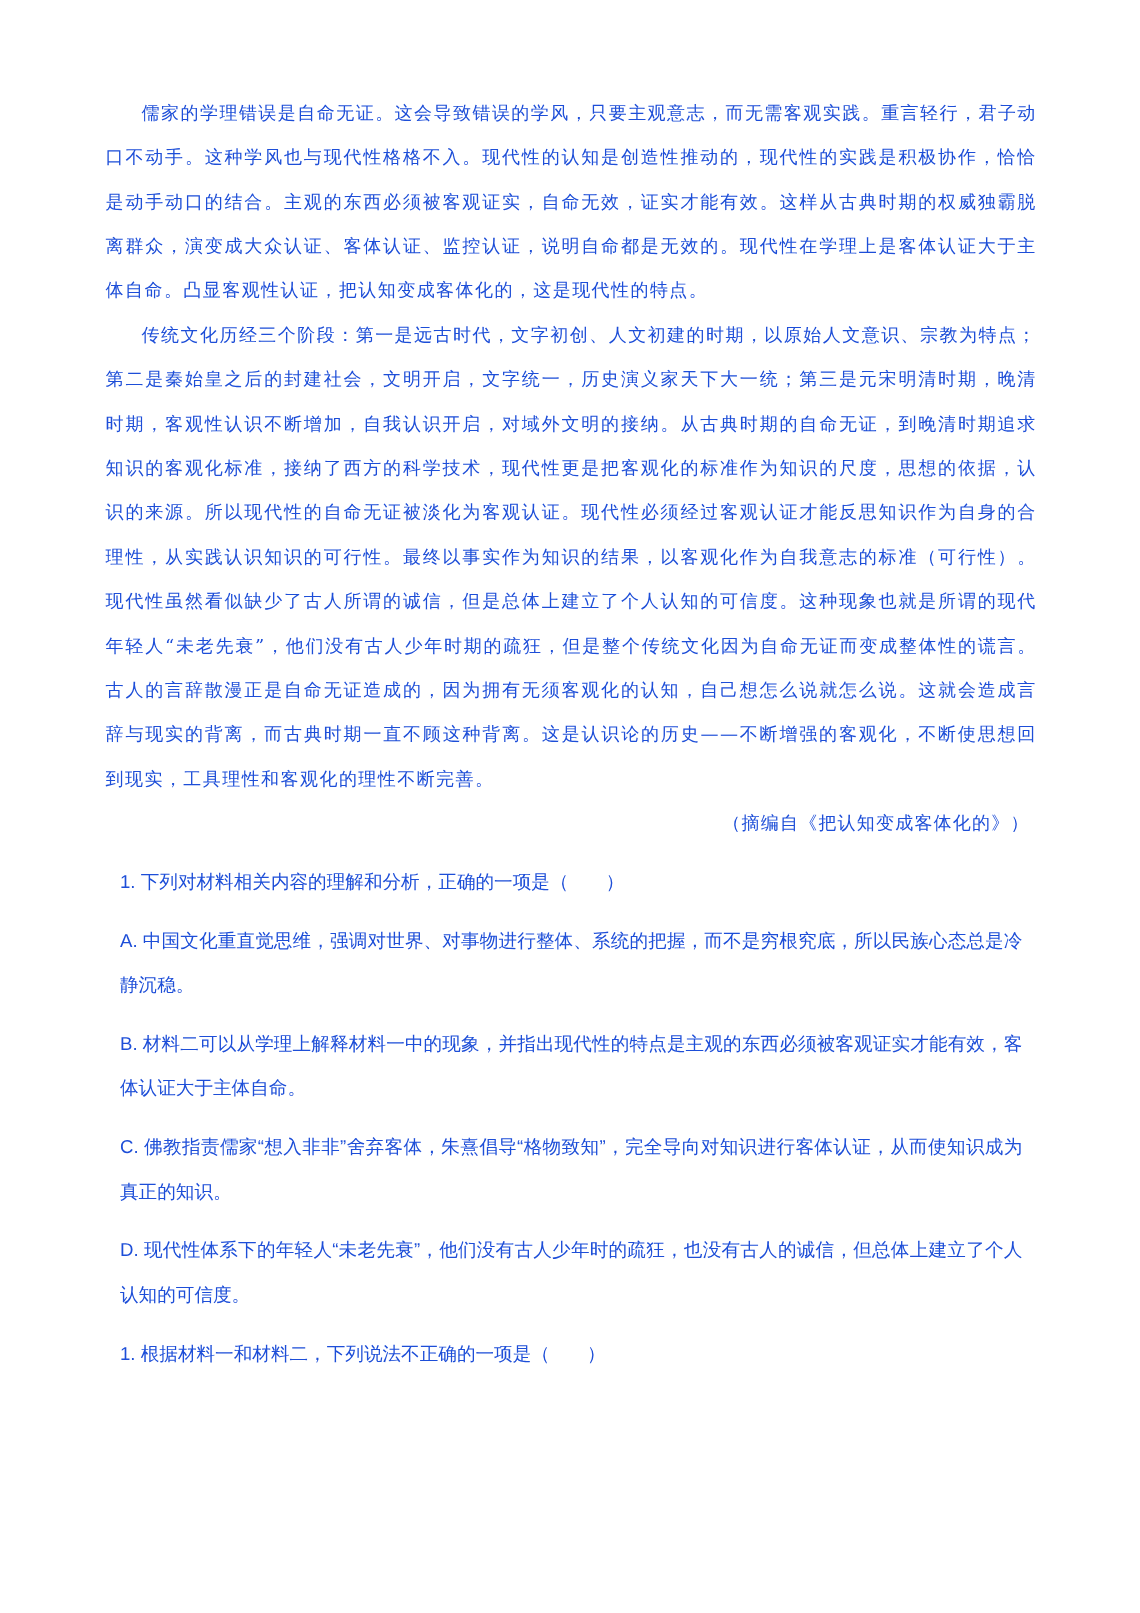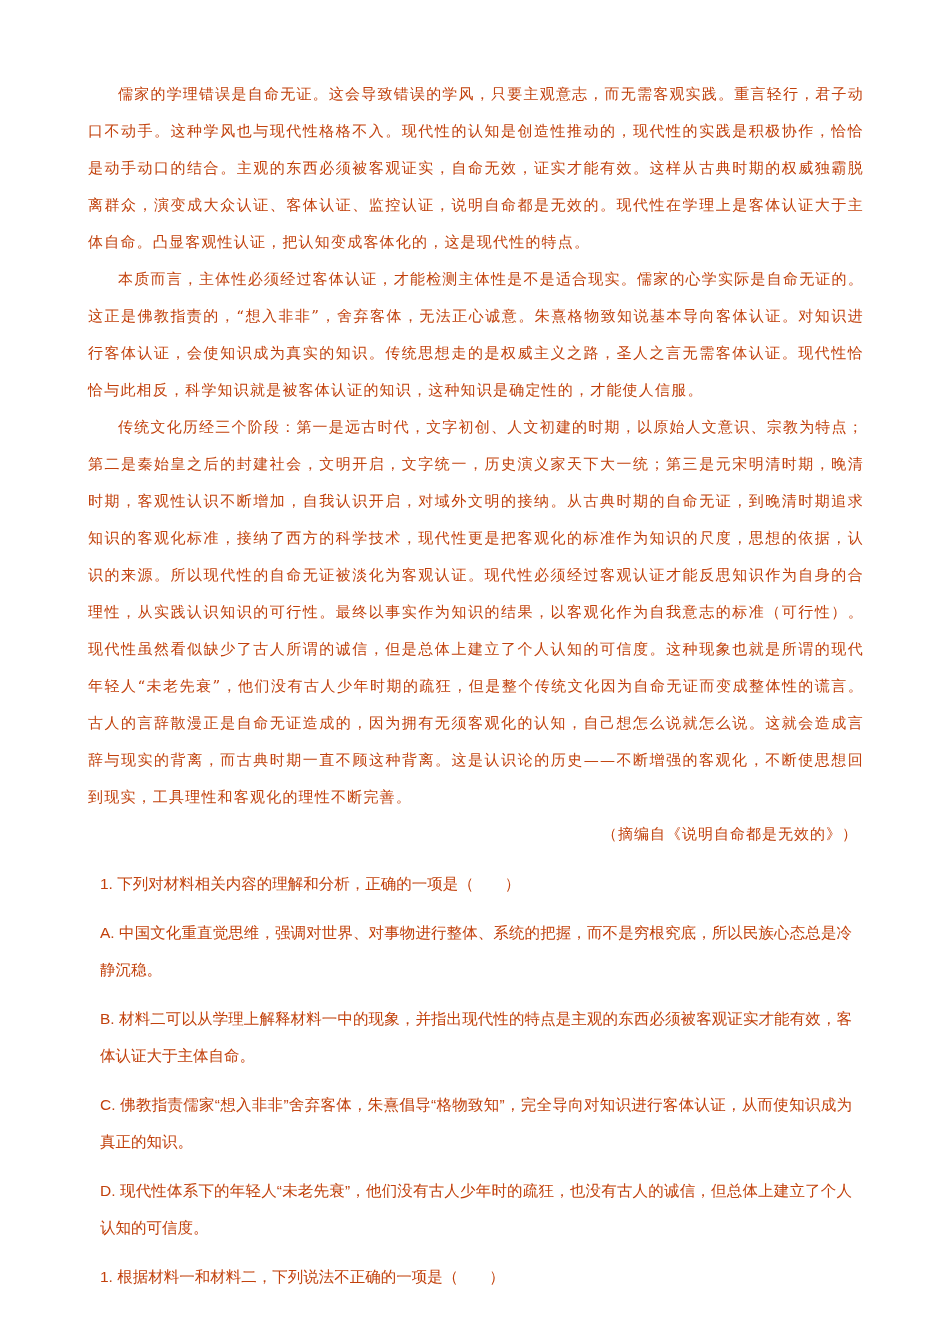--- a/index.html
+++ b/index.html
@@ -1,30 +1,29 @@
 <!DOCTYPE html>
 <html><head>
 <meta charset="utf-8">
 <style>
   html, body { margin: 0; padding: 0; background: #ffffff; }
   body { width: 950px; height: 1344px; position: relative; overflow: hidden; }
-  .page { position: absolute; left: 88px; top: 76px; width: 776px; color: #c2410c; }
+  .page { position: absolute; left: 88px; top: 76px; width: 776px; color: #1d4ed8; }
   .para { font-family: "DejaVu Serif", "Liberation Serif", serif; font-size: 15px; line-height: 37px; letter-spacing: 1.2px; text-align: justify; margin: 0; }
   .para.indent { text-indent: 30px; }
   .source { font-family: "DejaVu Serif", "Liberation Serif", serif; font-size: 15px; line-height: 37px; text-align: right; margin: 0; letter-spacing: 1px; padding-right: 6px; }
   .q { font-family: "Liberation Sans", "DejaVu Sans", sans-serif; font-size: 15.5px; line-height: 37px; margin: 12px; text-align: justify; }
 </style>
 </head>
 <body>
 
 <div class="page">
   <p class="para indent">儒家的学理错误是自命无证。这会导致错误的学风，只要主观意志，而无需客观实践。重言轻行，君子动口不动手。这种学风也与现代性格格不入。现代性的认知是创造性推动的，现代性的实践是积极协作，恰恰是动手动口的结合。主观的东西必须被客观证实，自命无效，证实才能有效。这样从古典时期的权威独霸脱离群众，演变成大众认证、客体认证、监控认证，说明自命都是无效的。现代性在学理上是客体认证大于主体自命。凸显客观性认证，把认知变成客体化的，这是现代性的特点。</p>
-  <p class="para indent">本质而言，主体性必须经过客体认证，才能检测主体性是不是适合现实。儒家的心学实际是自命无证的。这正是佛教指责的，“想入非非”，舍弃客体，无法正心诚意。朱熹格物致知说基本导向客体认证。对知识进行客体认证，会使知识成为真实的知识。传统思想走的是权威主义之路，圣人之言无需客体认证。现代性恰恰与此相反，科学知识就是被客体认证的知识，这种知识是确定性的，才能使人信服。</p>
   <p class="para indent">传统文化历经三个阶段：第一是远古时代，文字初创、人文初建的时期，以原始人文意识、宗教为特点；第二是秦始皇之后的封建社会，文明开启，文字统一，历史演义家天下大一统；第三是元宋明清时期，晚清时期，客观性认识不断增加，自我认识开启，对域外文明的接纳。从古典时期的自命无证，到晚清时期追求知识的客观化标准，接纳了西方的科学技术，现代性更是把客观化的标准作为知识的尺度，思想的依据，认识的来源。所以现代性的自命无证被淡化为客观认证。现代性必须经过客观认证才能反思知识作为自身的合理性，从实践认识知识的可行性。最终以事实作为知识的结果，以客观化作为自我意志的标准（可行性）。现代性虽然看似缺少了古人所谓的诚信，但是总体上建立了个人认知的可信度。这种现象也就是所谓的现代年轻人“未老先衰”，他们没有古人少年时期的疏狂，但是整个传统文化因为自命无证而变成整体性的谎言。古人的言辞散漫正是自命无证造成的，因为拥有无须客观化的认知，自己想怎么说就怎么说。这就会造成言辞与现实的背离，而古典时期一直不顾这种背离。这是认识论的历史——不断增强的客观化，不断使思想回到现实，工具理性和客观化的理性不断完善。</p>
-  <p class="source">（摘编自《说明自命都是无效的》）</p>
+  <p class="source">（摘编自《把认知变成客体化的》）</p>
 
   <div>
     <p class="q">1. 下列对材料相关内容的理解和分析，正确的一项是（　　）</p>
     <p class="q">A. 中国文化重直觉思维，强调对世界、对事物进行整体、系统的把握，而不是穷根究底，所以民族心态总是冷静沉稳。</p>
     <p class="q">B. 材料二可以从学理上解释材料一中的现象，并指出现代性的特点是主观的东西必须被客观证实才能有效，客体认证大于主体自命。</p>
     <p class="q">C. 佛教指责儒家“想入非非”舍弃客体，朱熹倡导“格物致知”，完全导向对知识进行客体认证，从而使知识成为真正的知识。</p>
     <p class="q">D. 现代性体系下的年轻人“未老先衰”，他们没有古人少年时的疏狂，也没有古人的诚信，但总体上建立了个人认知的可信度。</p>
   </div>
 
   <div>

